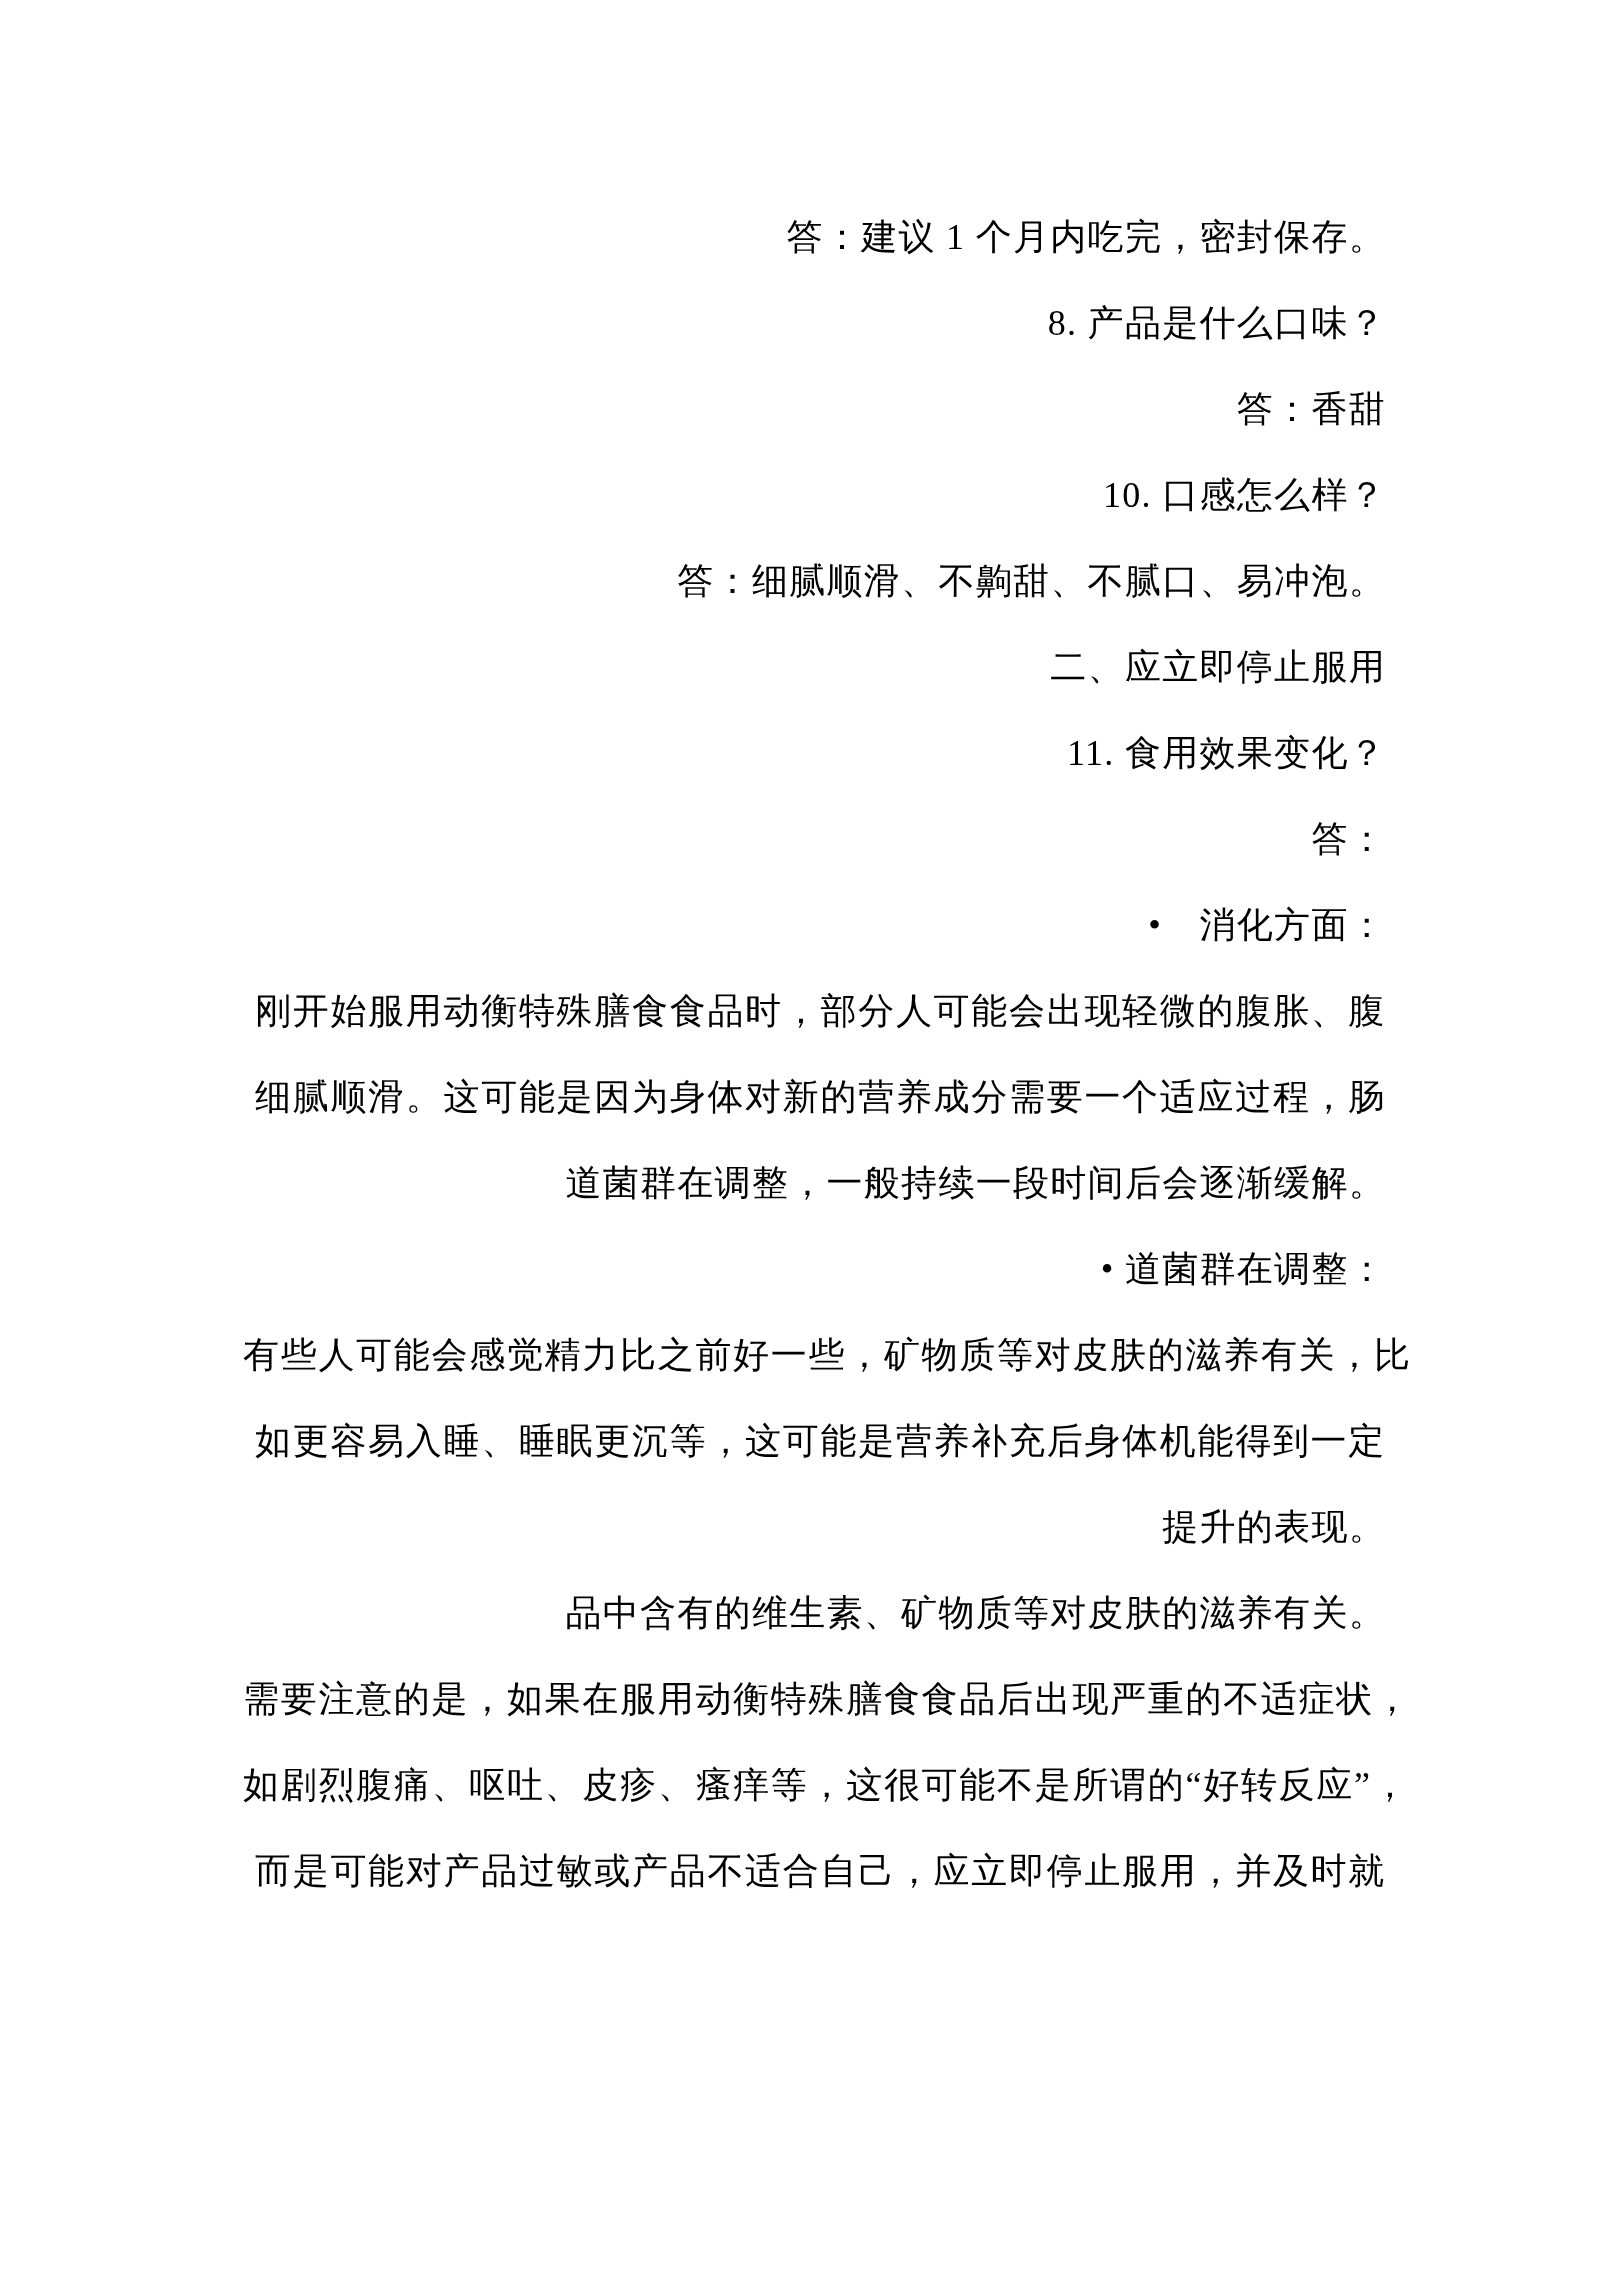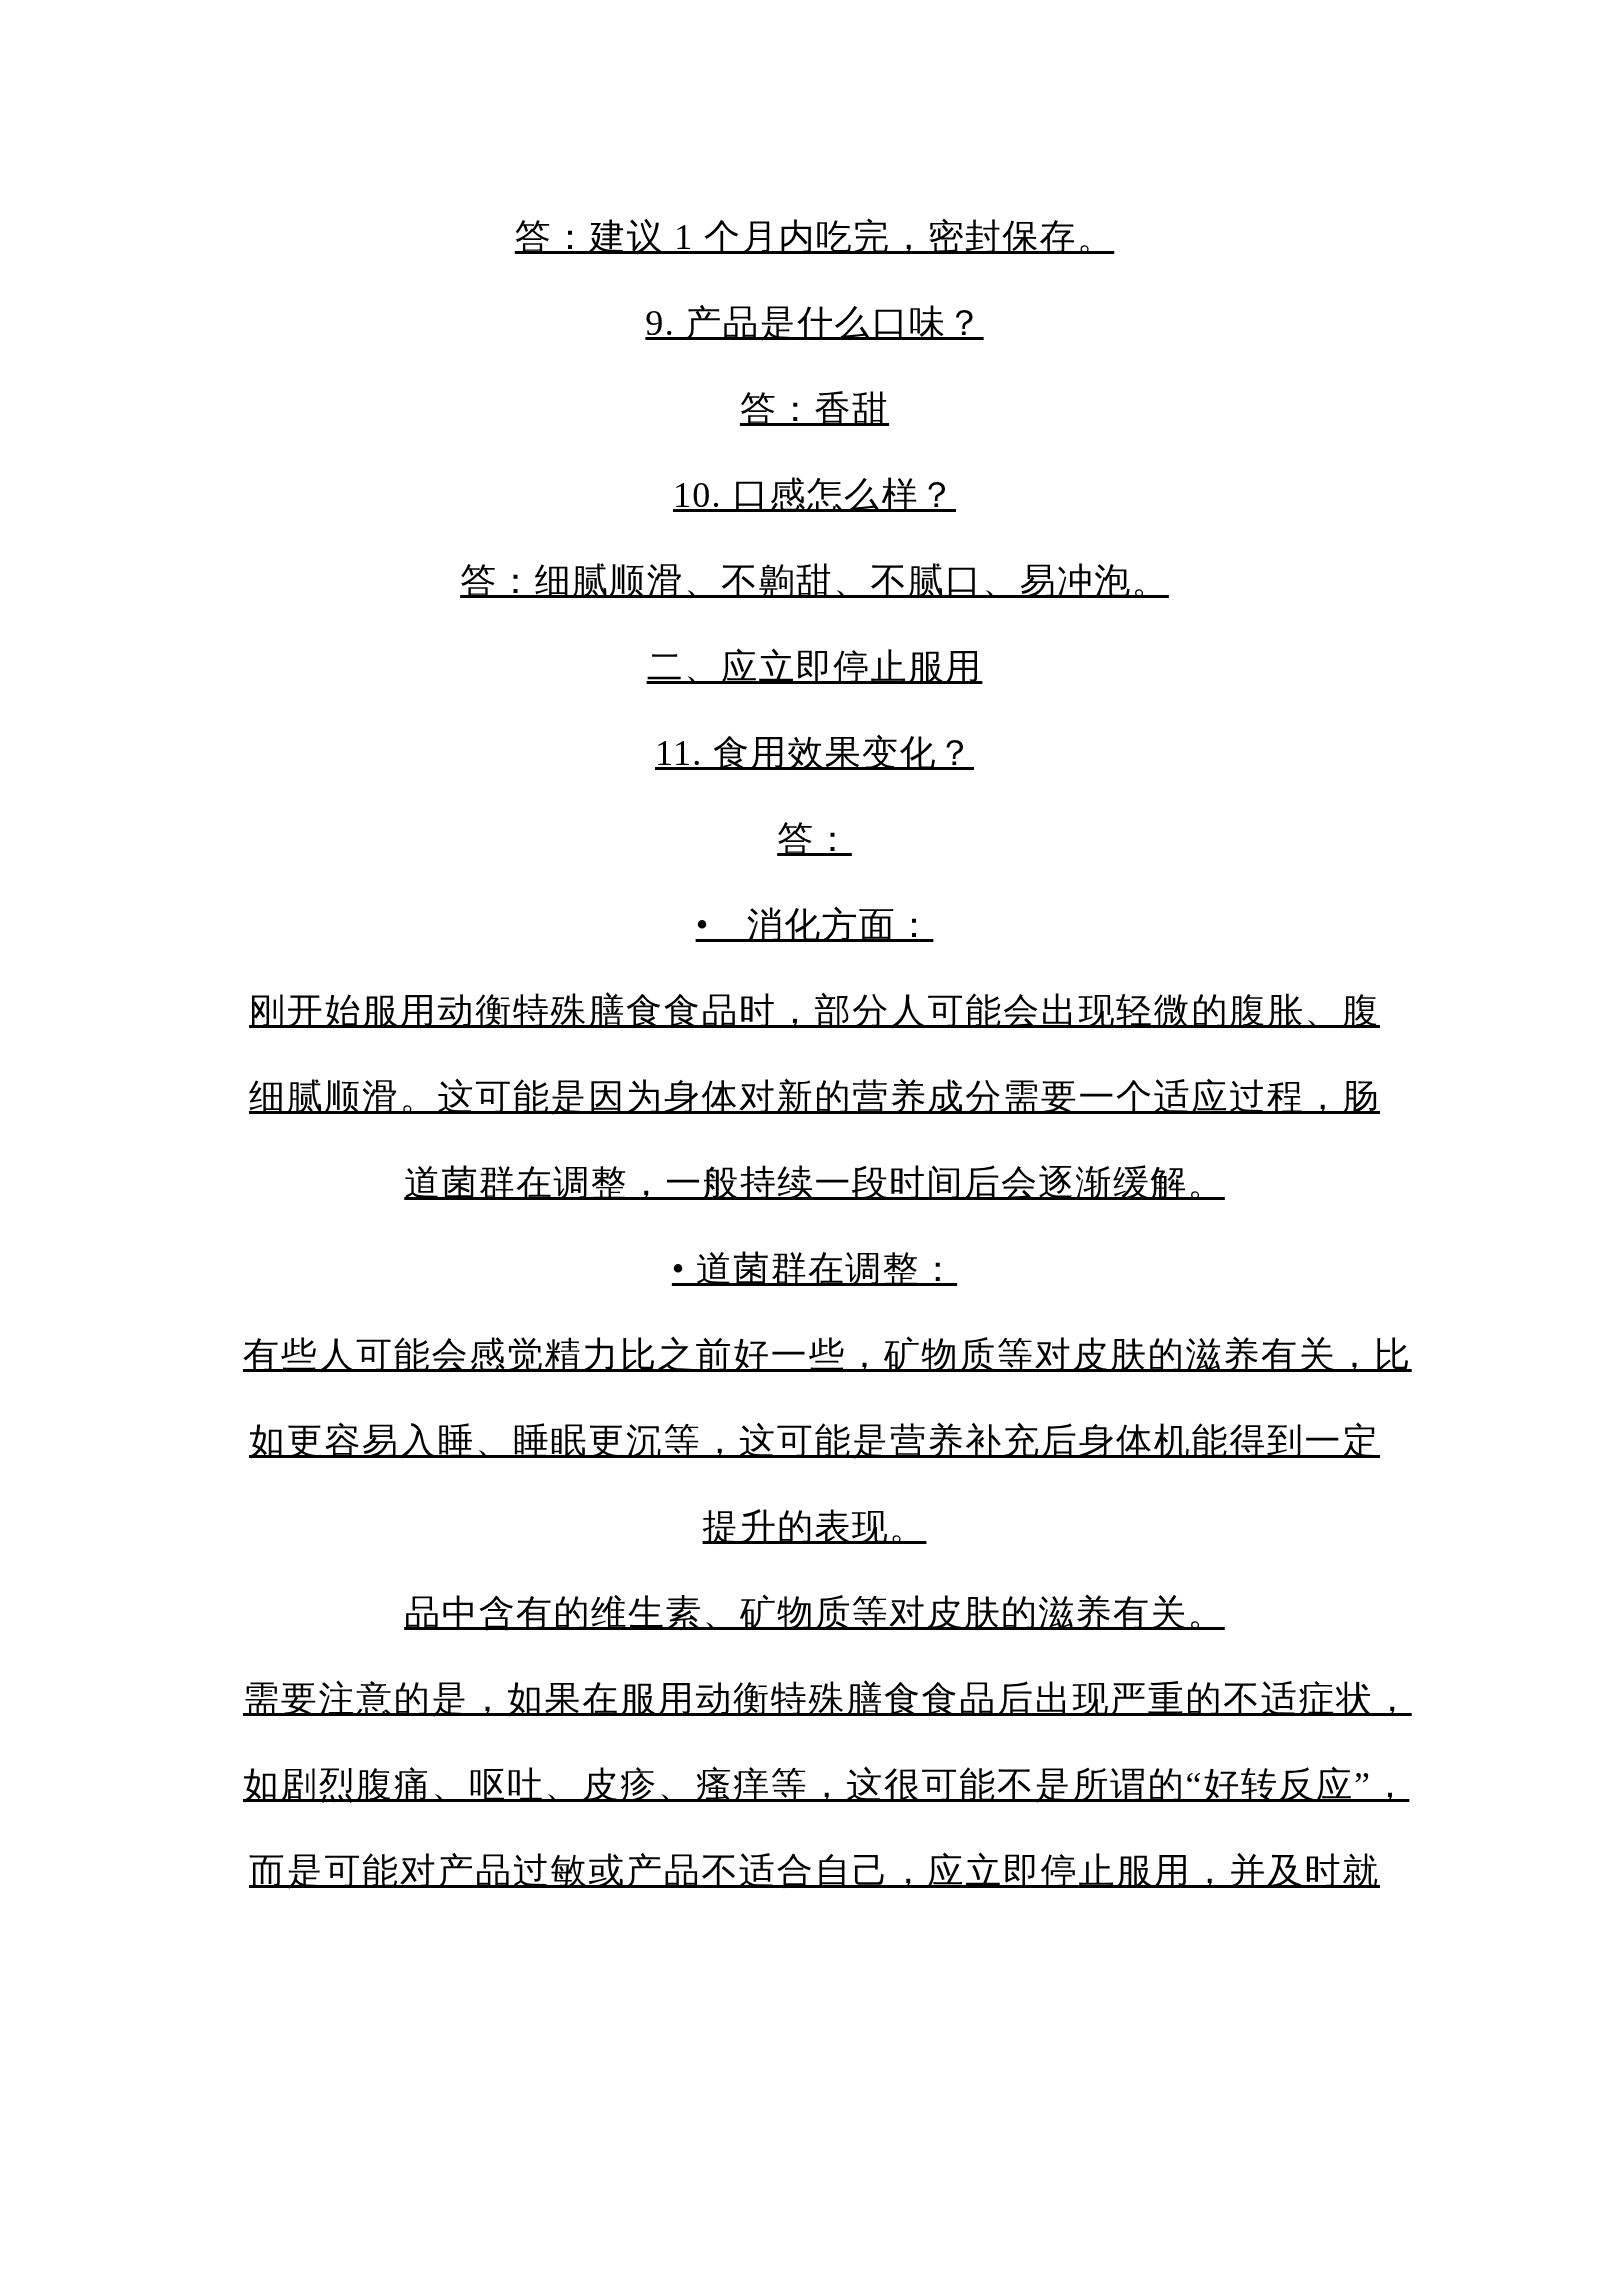--- a/index.html
+++ b/index.html
@@ -28,35 +28,34 @@
     left: 243px;
     top: 194px;
     width: 1143px;
   }
   .line {
     font-size: 36px;
     line-height: 86px;
     height: 86px;
     letter-spacing: 1.3px;
     white-space: pre;
-    text-align: center;
-    text-decoration: underline;
+    text-align: right;
   }
   
   .line.full {
     letter-spacing: 1.7px;
   }
 </style>
 </head>
 <body>
 
 <div class="page">
   <div class="content">
     <div class="line">答：建议 1 个月内吃完，密封保存。</div>
-    <div class="line">9. 产品是什么口味？</div>
+    <div class="line">8. 产品是什么口味？</div>
     <div class="line">答：香甜</div>
     <div class="line">10. 口感怎么样？</div>
     <div class="line">答：细腻顺滑、不齁甜、不腻口、易冲泡。</div>
     <div class="line">二、应立即停止服用</div>
     <div class="line">11. 食用效果变化？</div>
     <div class="line">答：</div>
     <div class="line">•　消化方面：</div>
     <div class="line full">刚开始服用动衡特殊膳食食品时，部分人可能会出现轻微的腹胀、腹</div>
     <div class="line full">细腻顺滑。这可能是因为身体对新的营养成分需要一个适应过程，肠</div>
     <div class="line">道菌群在调整，一般持续一段时间后会逐渐缓解。</div>

